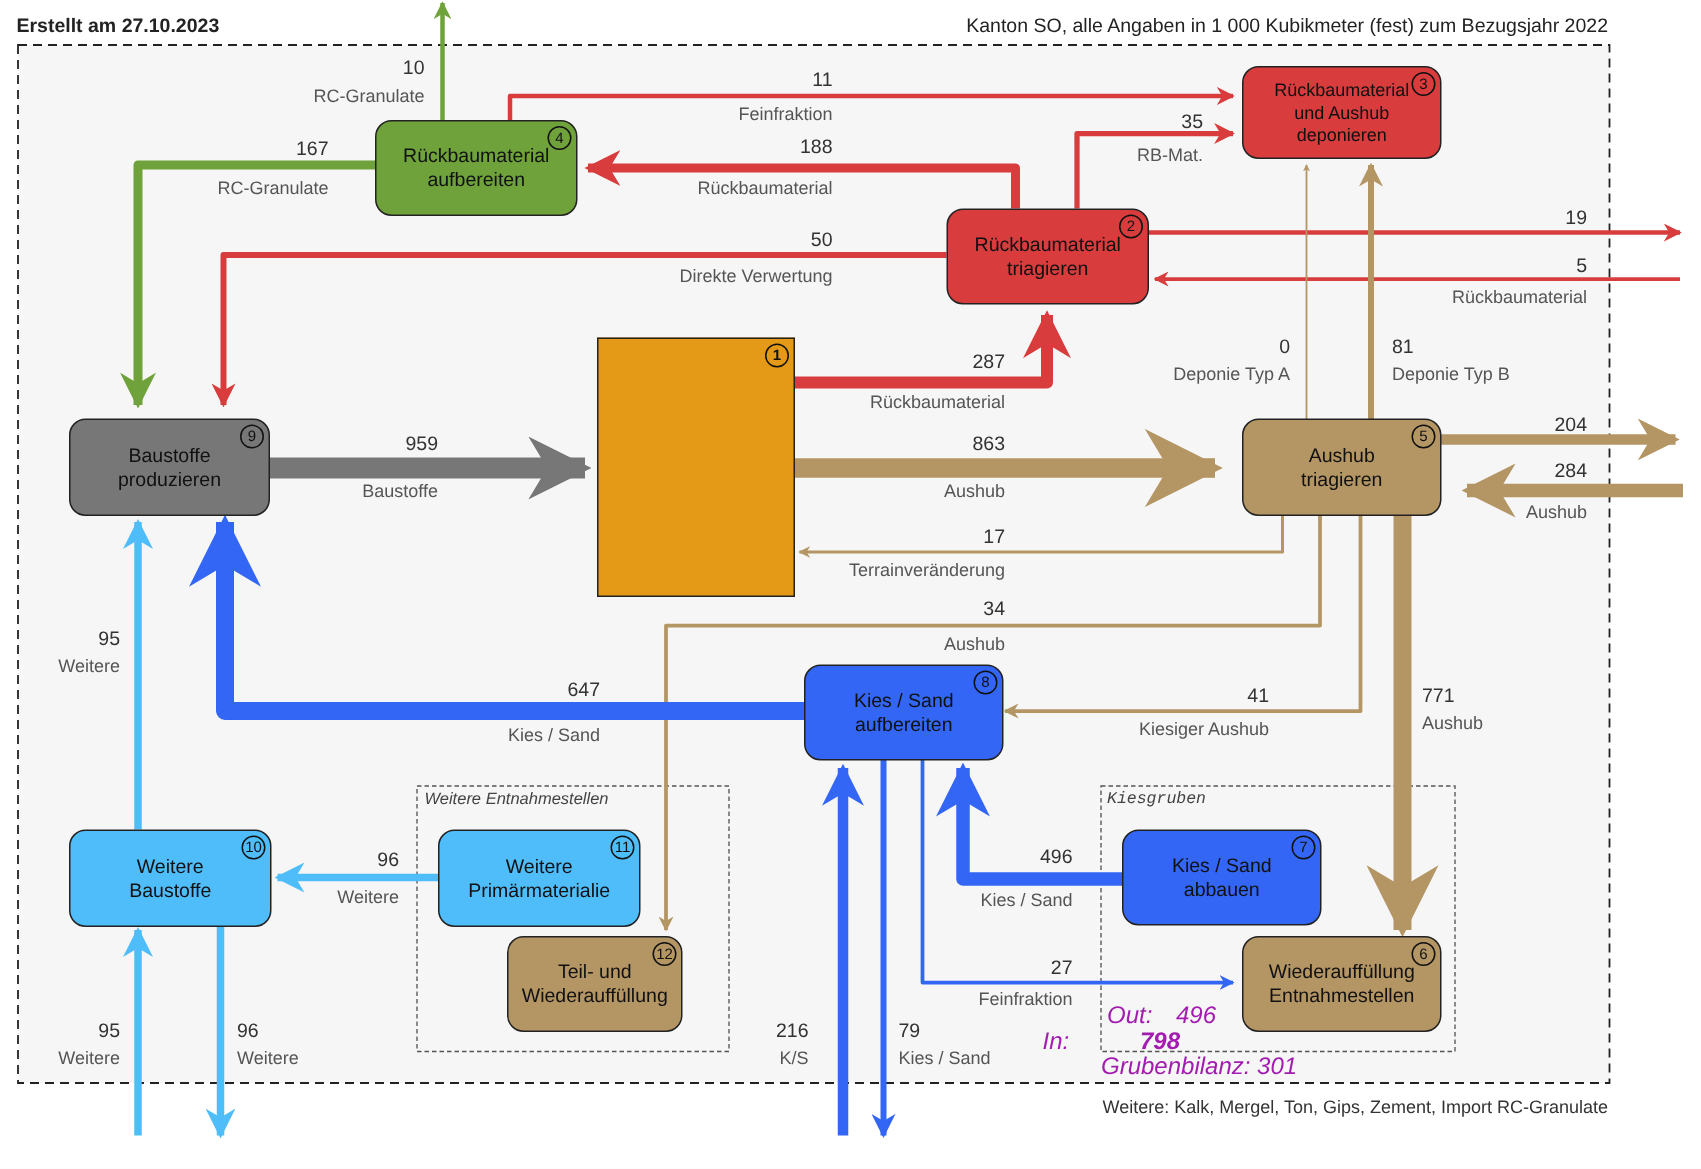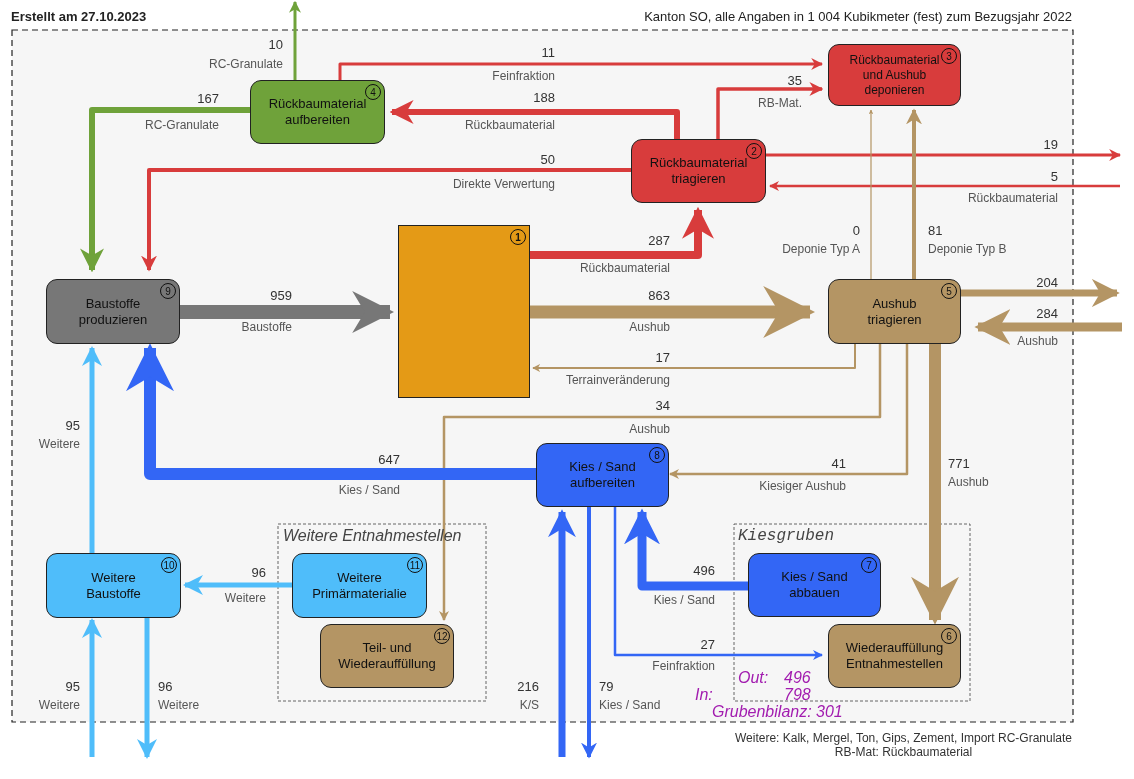--- a/index.html
+++ b/index.html
@@ -1,32 +1,32 @@
 <!DOCTYPE html>
 <html><head>
 <meta charset="utf-8">
 <style>
   html, body { margin:0; padding:0; background:#ffffff; }
   body { width:1134px; height:779px; position:relative; overflow:hidden; font-family:"Liberation Sans", sans-serif; }
   svg { position:absolute; left:0; top:0; }
   .hdr { position:absolute; font-size:13px; color:#222; }
-  .legend { position:absolute; right:62px; top:731px; text-align:center; font-size:12px; color:#333; line-height:14px; }
+  .legend { position:absolute; right:62px; top:731px; text-align:left; font-size:12px; color:#333; line-height:14px; }
   .vals text.num { font-size:13px; fill:#333; }
   .vals text.lbl { font-size:12px; fill:#555; }
   .box { position:absolute; box-sizing:border-box; border:1.3px solid #222; border-radius:11px; display:flex; align-items:center; justify-content:center; text-align:center; font-size:13px; line-height:16px; color:#111; }
   .box .nr { position:absolute; top:3px; right:3px; width:16px; height:16px; border:1.2px solid #111; border-radius:50%; font-size:10px; line-height:16px; text-align:center; box-sizing:border-box; background:transparent; }
   .bauwerk { border-radius:0; font-weight:bold; font-size:15px; line-height:19px; }
-  .grp-label { position:absolute; font-style:italic; font-size:16px; color:#444; }
+  .grp-label { position:absolute; font-style:italic; font-size:11px; color:#444; }
   .bilanz { position:absolute; font-style:italic; font-size:16px; color:#a21caf; }
 </style>
 </head>
 <body>
 
 <div class="hdr" style="left:11px;top:9px;font-weight:bold;">Erstellt am 27.10.2023</div>
-<div class="hdr" style="right:62px;top:9px;">Kanton SO, alle Angaben in 1 004 Kubikmeter (fest)  zum Bezugsjahr  2022</div>
+<div class="hdr" style="right:62px;top:9px;">Kanton SO, alle Angaben in 1 000 Kubikmeter (fest)  zum Bezugsjahr  2022</div>
 
 <svg id="diagram" width="1134" height="779">
   <defs>
     <marker id="ah-red" viewBox="0 0 10 10" refX="9" refY="5" markerWidth="4" markerHeight="4" orient="auto-start-reverse">
         <path d="M0,0 L10,5 L0,10 L3,5 z" fill="#d83c3c"></path>
       </marker>
     <marker id="ah-green" viewBox="0 0 10 10" refX="9" refY="5" markerWidth="4" markerHeight="4" orient="auto-start-reverse">
         <path d="M0,0 L10,5 L0,10 L3,5 z" fill="#6fa23a"></path>
       </marker>
     <marker id="ah-brown" viewBox="0 0 10 10" refX="9" refY="5" markerWidth="4" markerHeight="4" orient="auto-start-reverse">
@@ -178,30 +178,29 @@
   <span class="lbl">Baustoffe<br>produzieren</span>
 </div>
 <div class="box" style="left:46px;top:553px;width:135px;height:65px;background:#4fbdfa;">
   <span class="nr">10</span>
   <span class="lbl">Weitere<br>Baustoffe</span>
 </div>
 <div class="box" style="left:292px;top:553px;width:135px;height:65px;background:#4fbdfa;">
   <span class="nr">11</span>
   <span class="lbl">Weitere<br>Primärmaterialie</span>
 </div>
-<div class="box" style="left:320px;top:624px;width:134px;height:64px;background:#b49564;">
+<div class="box" style="left:338px;top:624px;width:117px;height:64px;background:#b49564;">
   <span class="nr">12</span>
   <span class="lbl">Teil- und<br>Wiederauffüllung</span>
 </div>
 
 <div class="grp-label" style="left:283px;top:527px;">Weitere Entnahmestellen</div>
 <div class="grp-label" style="left:738px;top:527px;font-family:Liberation Mono, monospace;">Kiesgruben</div>
 
 <div class="bilanz" style="left:738px;top:669px;">Out:</div>
 <div class="bilanz" style="left:784px;top:669px;">496</div>
 <div class="bilanz" style="left:695px;top:686px;">In:</div>
-<div class="bilanz" style="left:784px;top:686px;">798</div>
-<div class="bilanz" style="left:712px;top:703px;">Grubenbilanz: 301</div>
+<div class="bilanz" style="left:760px;top:686px;font-weight:bold;">798</div>
+<div class="bilanz" style="left:734px;top:703px;">Grubenbilanz: 301</div>
 
 <div class="legend">
   <div>Weitere:  Kalk, Mergel, Ton, Gips, Zement, Import RC-Granulate</div>
-  <div>RB-Mat:  Rückbaumaterial</div>
 </div>
 
 </body></html>

